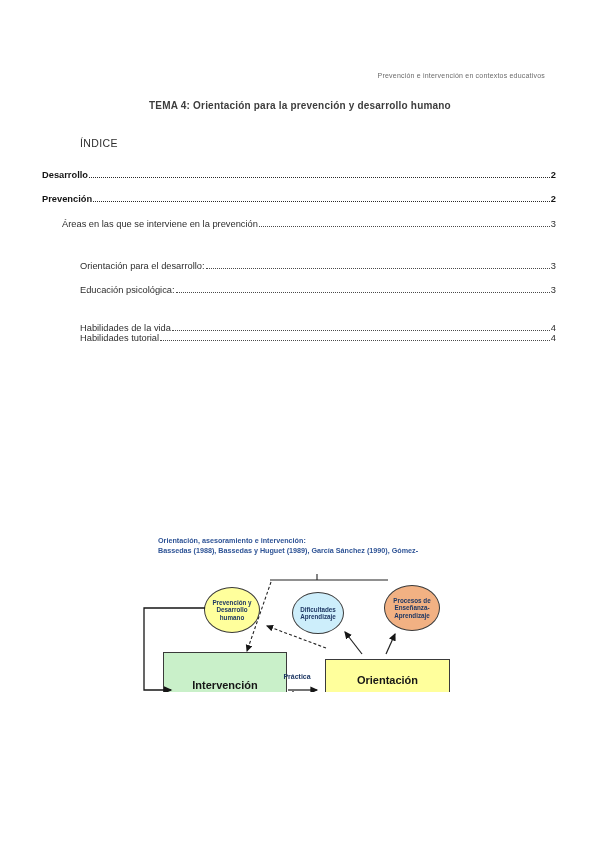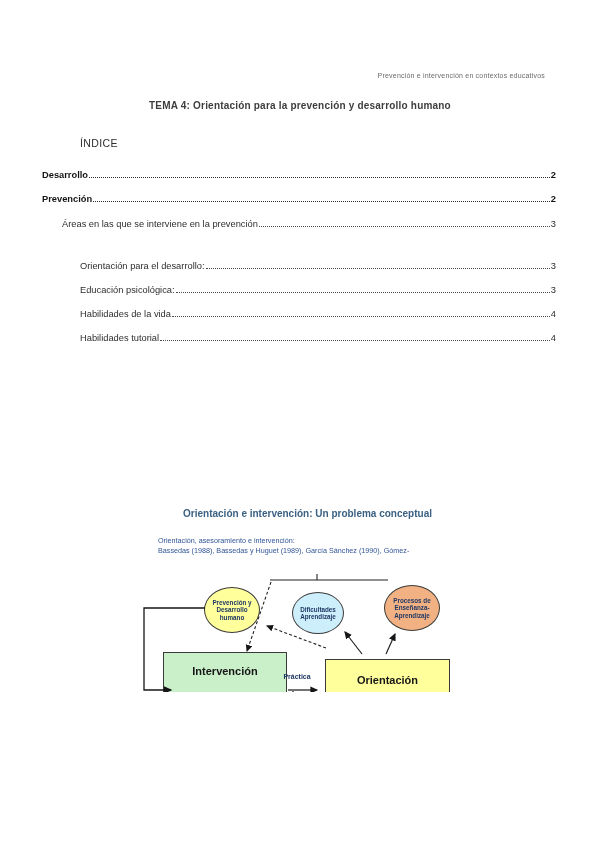--- a/index.html
+++ b/index.html
@@ -22,36 +22,36 @@
   .toc-row.lvl3{padding-left:38px;margin-top:18px;}
   .toc-label{white-space:nowrap;}
   .dots{flex:1 1 auto;border-bottom:1.6px dotted #4a4a4a;margin:0 1px 2px 1px;min-width:10px;}
   .toc-row.bold .dots{border-bottom-color:#2a2a2a;}
   .toc-page{white-space:nowrap;}
 
   
   .diagram-title{position:absolute;top:508px;left:150px;width:315px;text-align:center;
                  font-size:10px;font-weight:700;color:#3a6183;}
   .citation{position:absolute;top:536px;left:158px;width:310px;
-            font-size:7.2px;line-height:9.6px;font-weight:400;color:#2f5496;}
+            font-size:7.2px;line-height:9.6px;font-weight:700;color:#2f5496;}
 
   .node{position:absolute;box-sizing:border-box;display:flex;flex-direction:column;
         align-items:center;justify-content:center;text-align:center;}
   .ellipse{border:1px solid #3a3a3a;border-radius:50%;
            font-size:6.3px;line-height:7.4px;font-weight:700;color:var(--c-navy);}
   .fill-yellow{background:var(--c-yellow);}
   .fill-orange{background:var(--c-orange);}
   .fill-blue{background:var(--c-lightblue);}
   .fill-green{background:var(--c-green);}
 
   .rect{border:1px solid #3a3a3a;}
   .rect-title{font-size:11px;font-weight:700;color:#161616;}
   .rect-sub{font-size:7px;font-weight:700;color:var(--c-navy);margin-top:7px;}
   .rect-sub2{font-size:6.5px;font-weight:600;color:var(--c-navy);margin-top:1px;}
-  #node-intervencion{justify-content:space-between;padding-top:12px;}
+  #node-intervencion{justify-content:center;padding-top:25px;}
   #node-orientacion .rect-title{font-weight:700;}
 
   .flabel{position:absolute;text-align:center;font-weight:700;}
   .lbl-practica{top:673px;left:277px;width:40px;font-size:7px;color:var(--c-navy);}
   .lbl-nointervencion{top:702px;left:361px;width:64px;font-size:7px;color:var(--c-rust);}
   .lbl-tratamiento{top:740px;left:166px;width:94px;font-size:11px;color:var(--c-navy);}
 
   svg.connectors{position:absolute;left:0;top:0;width:600px;height:848px;
                  pointer-events:none;z-index:5;}
   .page-break-mark{position:absolute;left:66px;top:844px;width:16px;height:3px;background:#1f1f1f;}
@@ -84,33 +84,32 @@
     <div class="toc-row lvl3" style="top:240px">
       <span class="toc-label">Orientación para el desarrollo:</span>
       <span class="dots"></span>
       <span class="toc-page">3</span>
     </div>
     <div class="toc-row lvl3" style="top:264px">
       <span class="toc-label">Educación psicológica:</span>
       <span class="dots"></span>
       <span class="toc-page">3</span>
     </div>
-    <div class="toc-row lvl3" style="top:288px">
+    <div class="toc-row lvl3" style="top:302px">
       <span class="toc-label">Habilidades de la vida</span>
       <span class="dots"></span>
       <span class="toc-page">4</span>
     </div>
     <div class="toc-row lvl3" style="top:312px">
       <span class="toc-label">Habilidades tutorial</span>
       <span class="dots"></span>
       <span class="toc-page">4</span>
     </div>
   </div>
 
-  <div class="diagram-title">Orientación e intervención: Un problema conceptual</div>
 
   <div class="citation">
     <div>Orientación, asesoramiento e intervención:</div>
     <div>Bassedas (1988), Bassedas y Huguet (1989), García Sánchez (1990), Gómez-</div>
   </div>
 
   <div class="node ellipse fill-yellow" style="left:204px;top:587px;width:56px;height:46px">
     <span>Prevención y</span>
     <span>Desarrollo</span>
     <span>humano</span>

